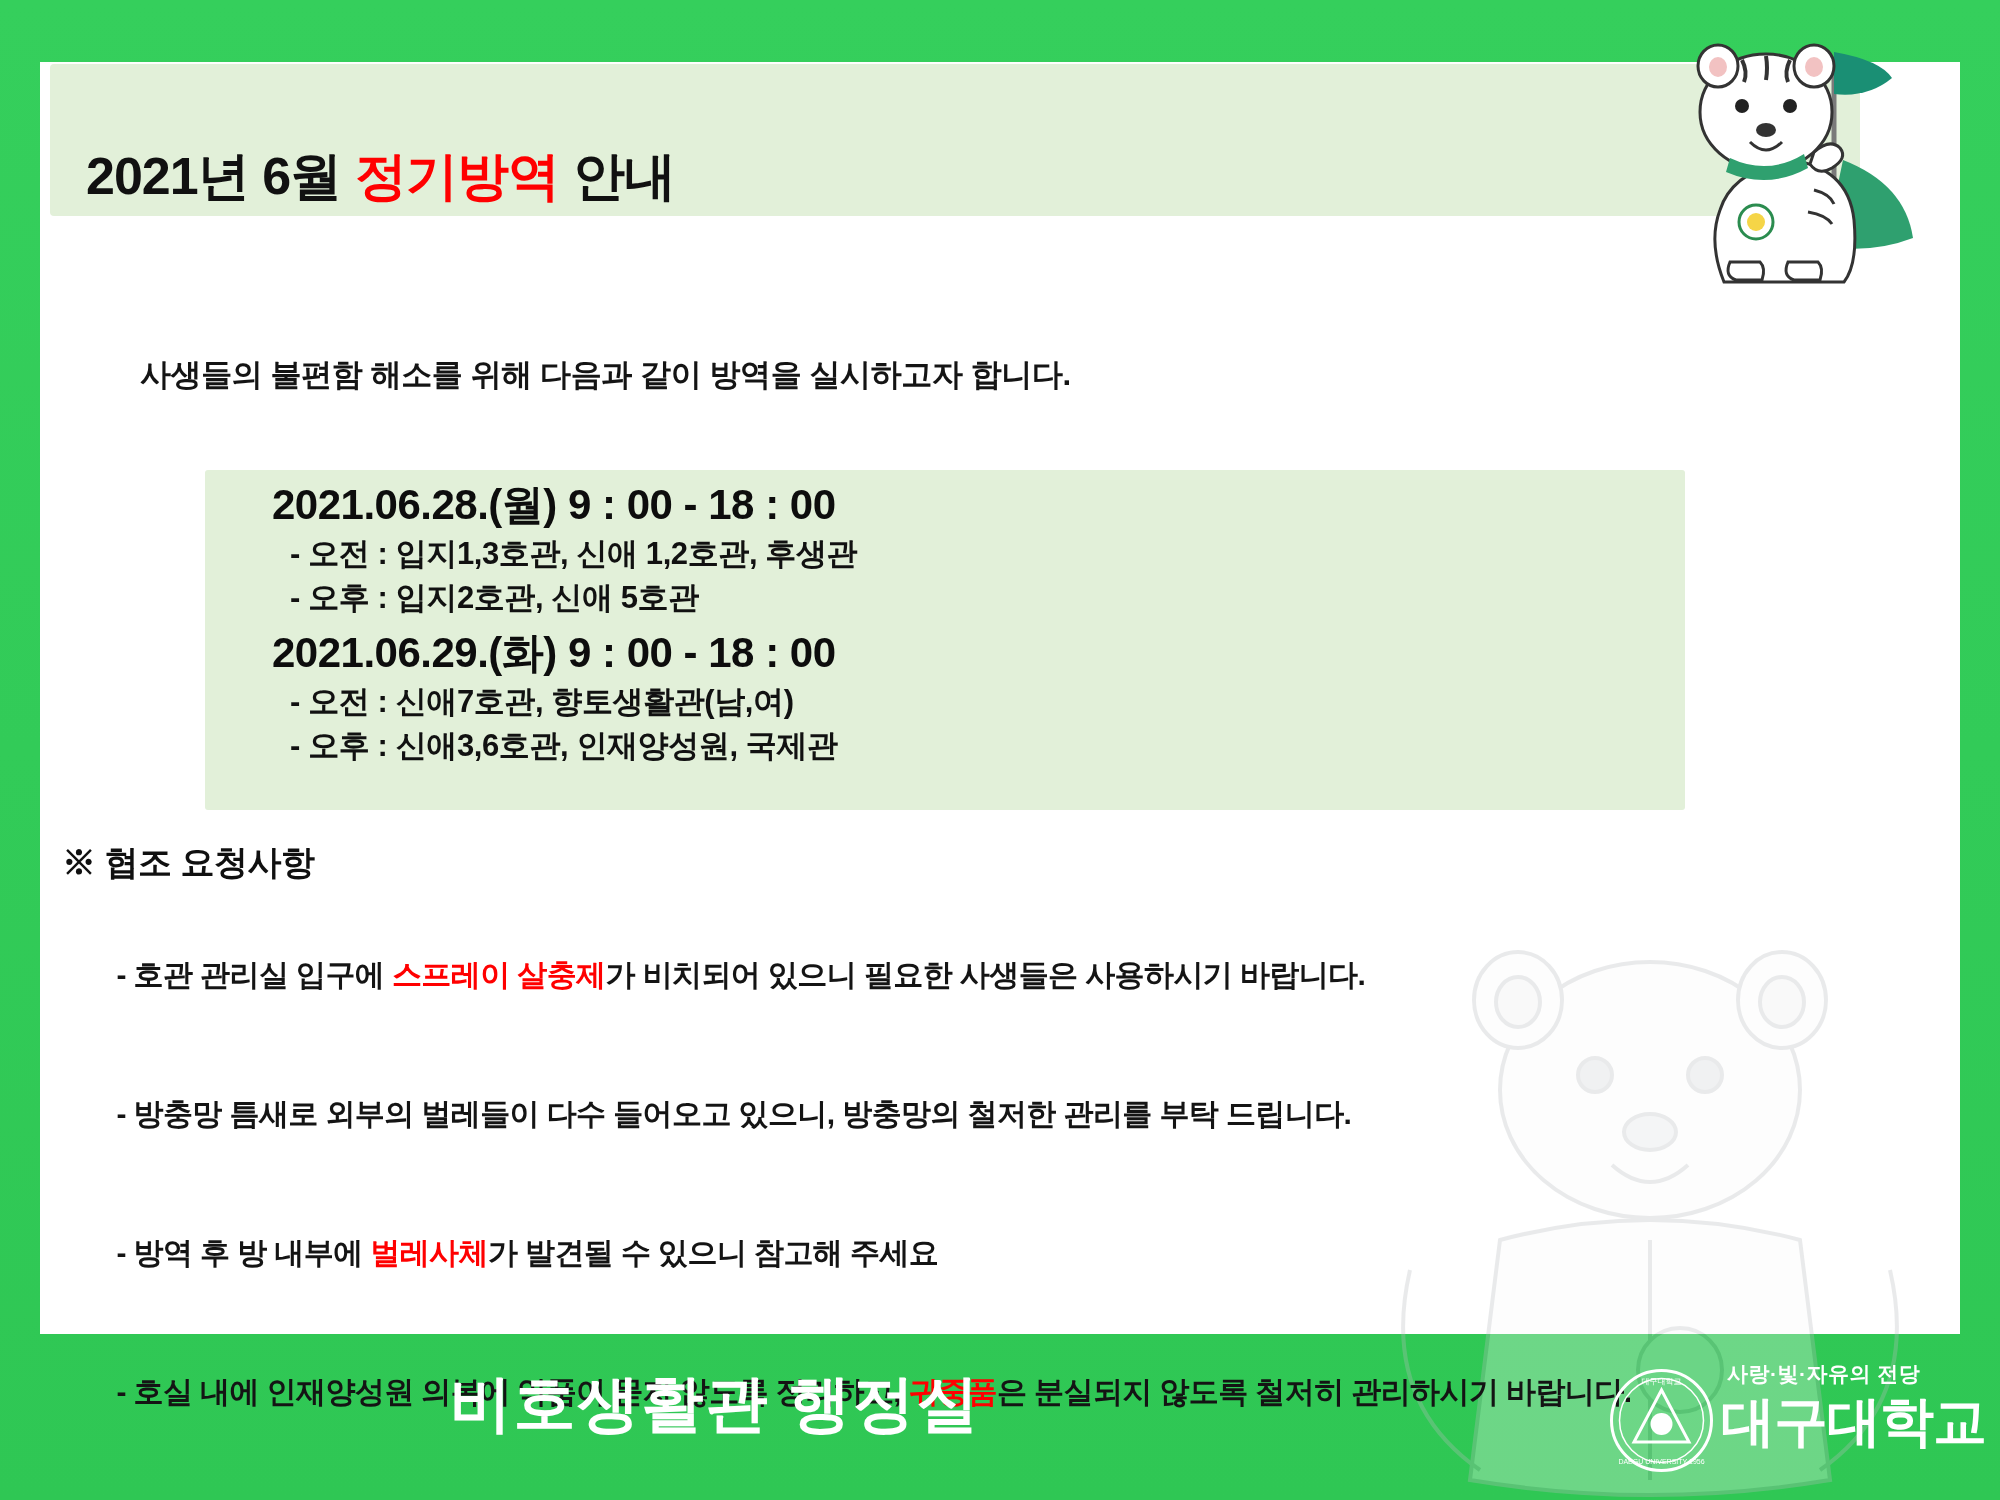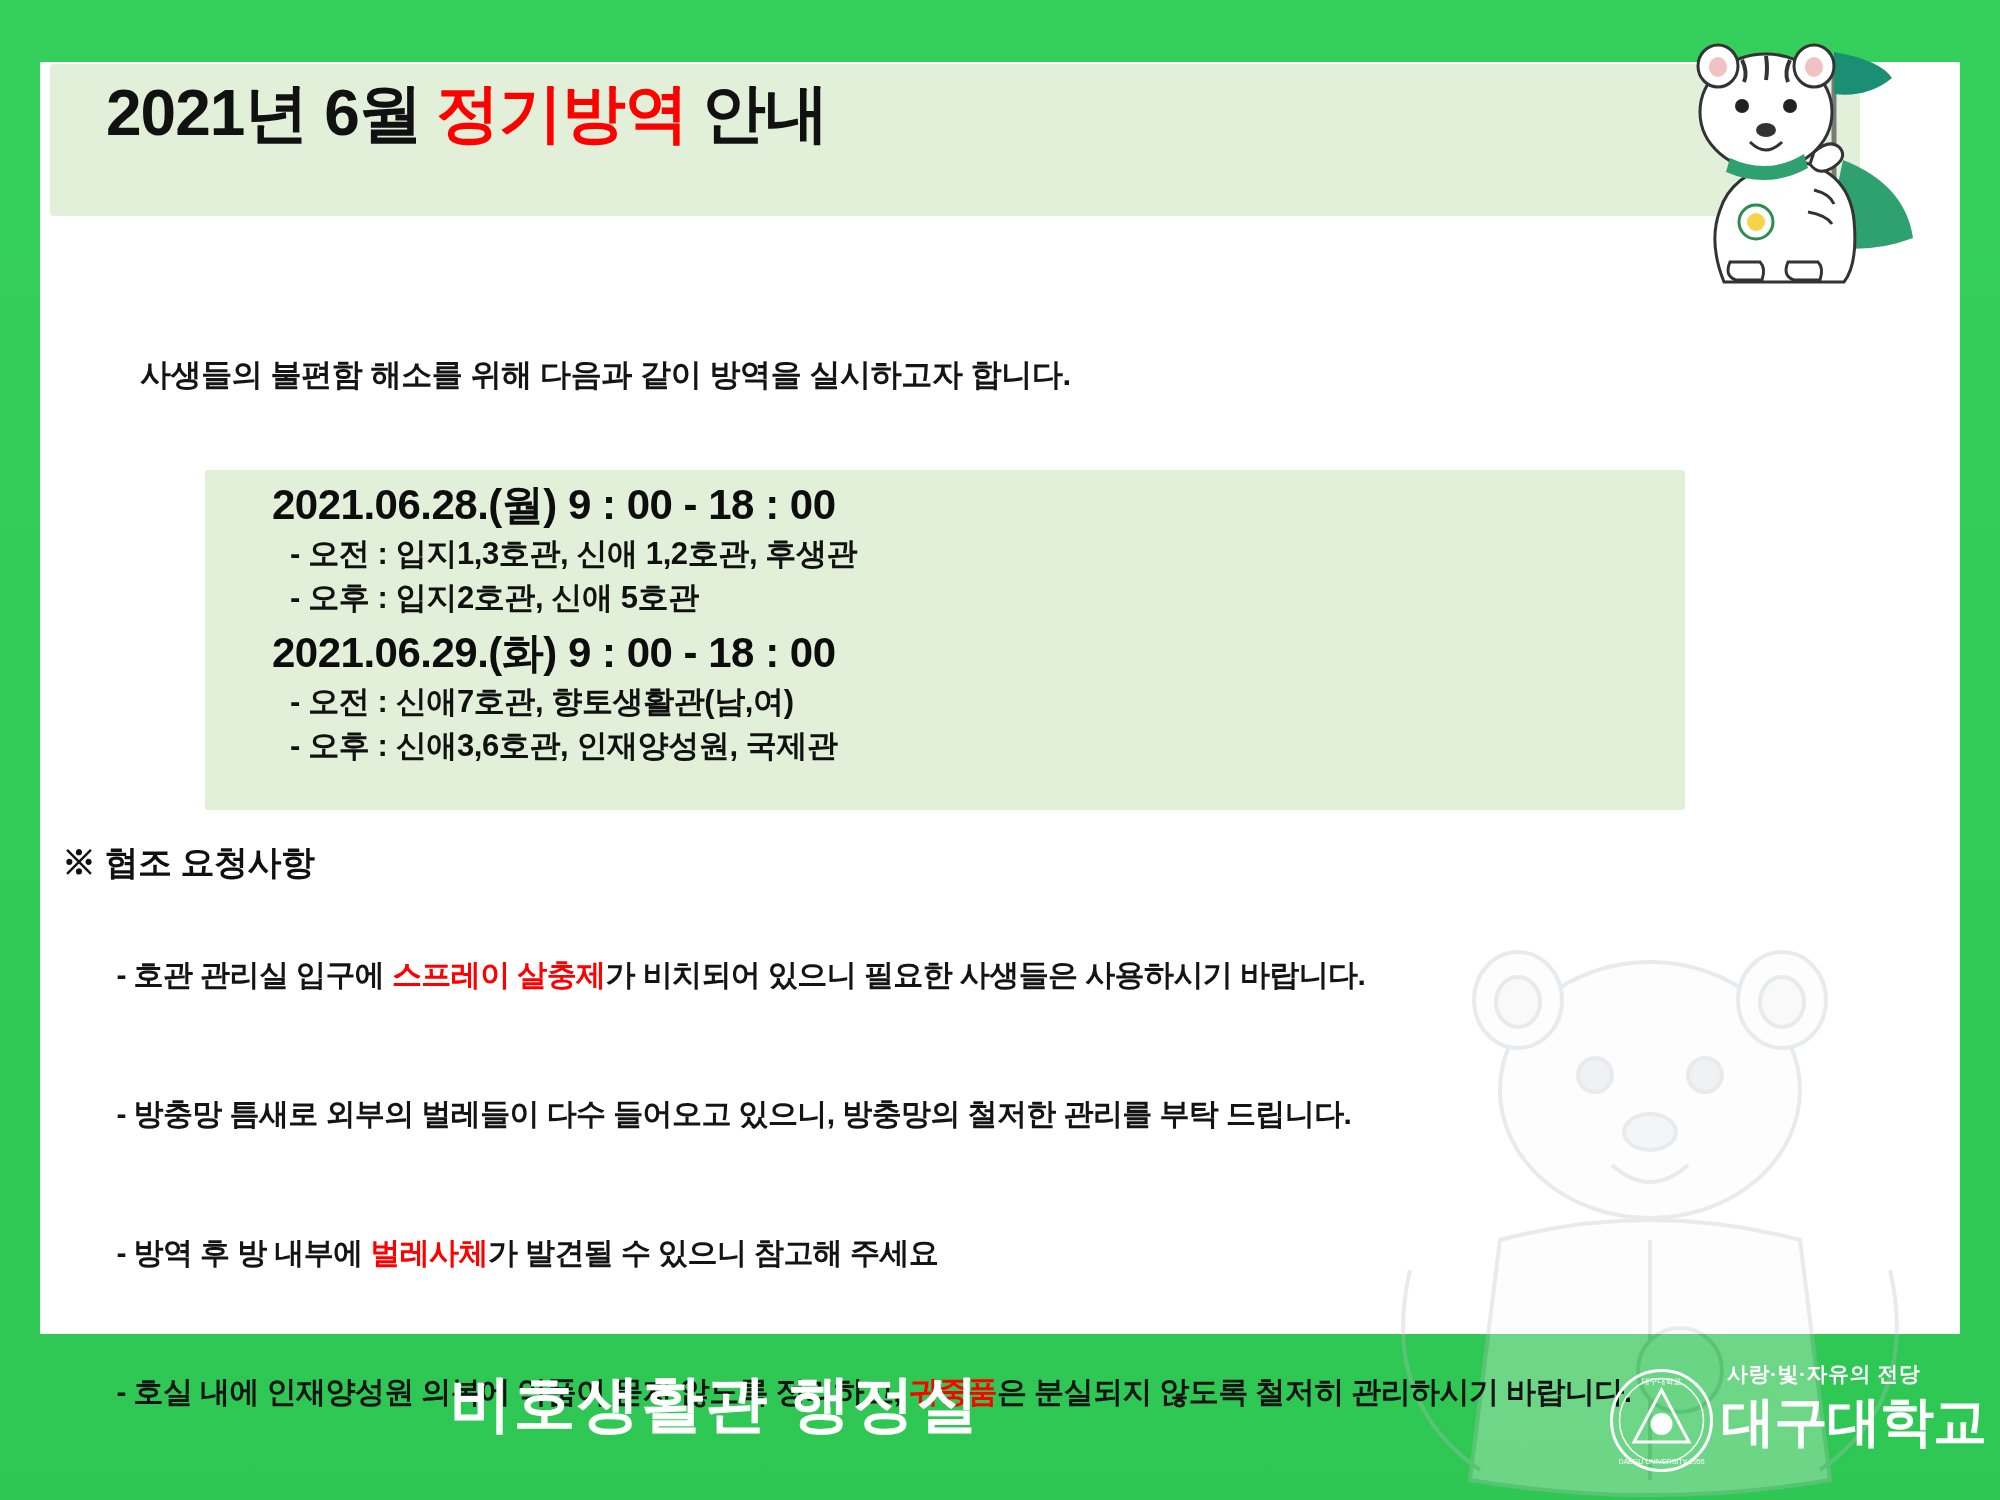--- a/index.html
+++ b/index.html
@@ -45,27 +45,27 @@
     position: absolute;
     left: 50px;
     top: 64px;
     width: 1810px;
     height: 152px;
     background: #e2f0d9;
     border-radius: 4px;
   }
   .title-text {
     position: absolute;
-    left: 106px;
+    left: 86px;
     top: 70px;
     width: 1480px;
     height: 142px;
     display: flex;
-    align-items: flex-start;
-    font-size: 64px;
+    align-items: flex-end;
+    font-size: 52px;
     font-weight: bold;
     color: #111111;
     letter-spacing: -1px;
     white-space: nowrap;
   }
   .title-text .hl {
     color: #ff0000;
     margin: 0 14px;
   }
   

